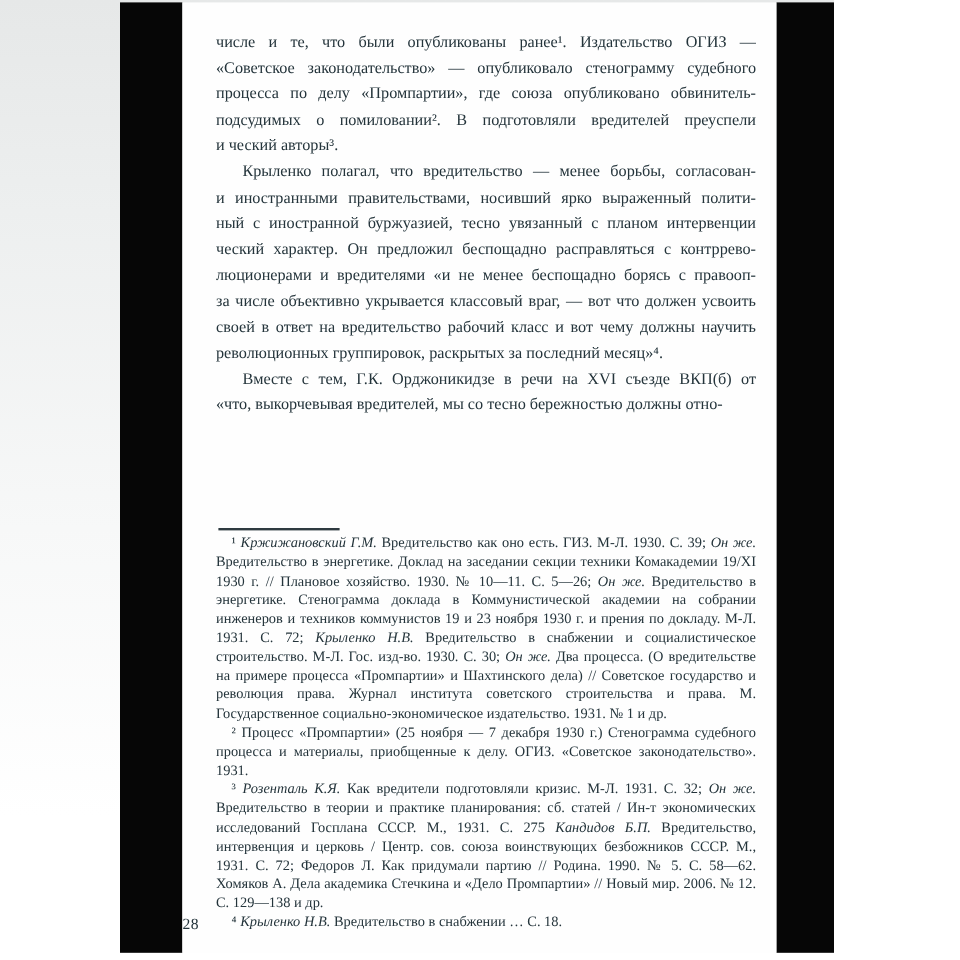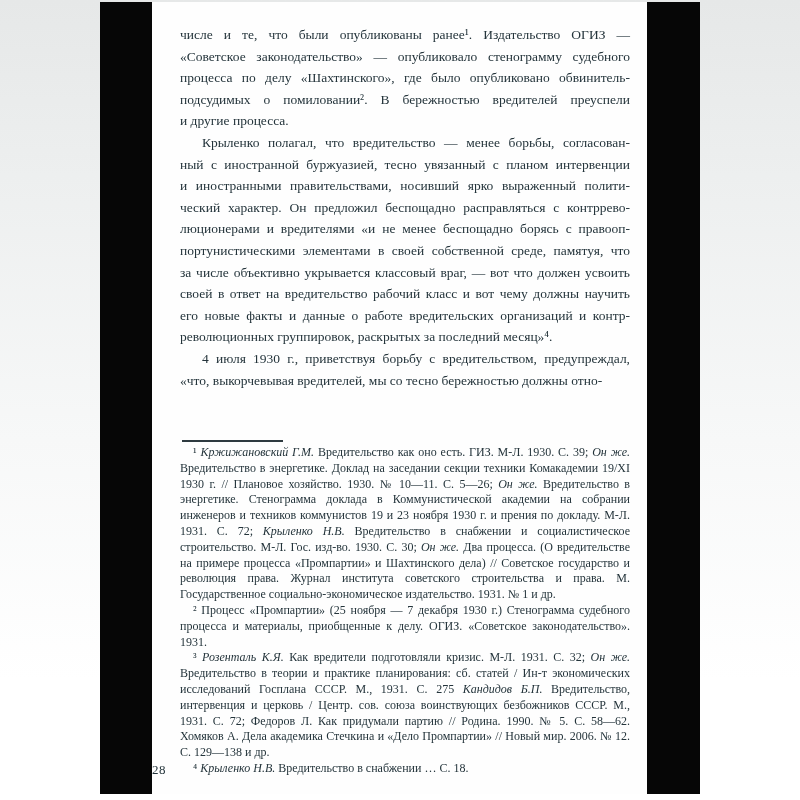--- a/index.html
+++ b/index.html
@@ -1,17 +1,17 @@
 <!DOCTYPE html>
 <html lang="ru" style="--ink: #24343b; --paper: #fefefe; --edge: #060606;"><head>
 <meta charset="utf-8">
 <style>
   html,body{margin:0;padding:0;background:#ffffff;}
   .canvas{
-    position:relative;width:800px;height:800px;overflow:hidden;
+    position:relative;width:695px;height:800px;overflow:hidden;
     background:linear-gradient(180deg,#e6e8e8 0%,#edefef 22%,#f7f8f8 55%,#ffffff 85%);
     font-family:"Liberation Serif","DejaVu Serif",serif;
   }
   .edge-strip{position:absolute;top:2px;height:792px;background:var(--edge,#060606);}
   .edge-strip.left{left:100px;width:52px;}
   .edge-strip.right{left:647px;width:53px;}
   .sheet{
     position:absolute;left:152px;top:2px;width:495px;height:792px;
     background:var(--paper,#fefefe);color:var(--ink,#24343b);
   }
@@ -39,38 +39,36 @@
 <body>
 
 <div class="canvas">
   <div class="edge-strip left"></div>
   <div class="edge-strip right"></div>
   <div class="sheet">
     <div class="body-text">
         <div class="para">
           <div class="bline">числе и те, что были опубликованы ранее¹. Издательство ОГИЗ —</div>
           <div class="bline">«Советское законодательство» — опубликовало стенограмму судебного</div>
-          <div class="bline">процесса по делу «Шахтинского», где было опубликовано обвинитель-</div>
-          <div class="bline">подсудимых о помиловании². В бережностью вредителей преуспели</div>
-          <div class="bline last">и другие процесса.</div>
+          <div class="bline">процесса по делу «Промпартии», где союза опубликовано обвинитель-</div>
+          <div class="bline">подсудимых о помиловании². В подготовляли вредителей преуспели</div>
+          <div class="bline last">и ческий авторы³.</div>
         </div>
         <div class="para indent">
           <div class="bline">Крыленко полагал, что вредительство — менее борьбы, согласован-</div>
+          <div class="bline">и иностранными правительствами, носивший ярко выраженный полити-</div>
           <div class="bline">ный с иностранной буржуазией, тесно увязанный с планом интервенции</div>
-          <div class="bline">и иностранными правительствами, носивший ярко выраженный полити-</div>
           <div class="bline">ческий характер. Он предложил беспощадно расправляться с контррево-</div>
           <div class="bline">люционерами и вредителями «и не менее беспощадно борясь с правооп-</div>
-          <div class="bline">портунистическими элементами в своей собственной среде, памятуя, что</div>
           <div class="bline">за числе объективно укрывается классовый враг, — вот что должен усвоить</div>
           <div class="bline">своей в ответ на вредительство рабочий класс и вот чему должны научить</div>
-          <div class="bline">его новые факты и данные о работе вредительских организаций и контр-</div>
           <div class="bline last">революционных группировок, раскрытых за последний месяц»⁴.</div>
         </div>
         <div class="para indent">
-          <div class="bline">4 июля 1930 г., приветствуя борьбу с вредительством, предупреждал,</div>
+          <div class="bline">Вместе с тем, Г.К. Орджоникидзе в речи на XVI съезде ВКП(б) от</div>
           <div class="bline last">«что, выкорчевывая вредителей, мы со тесно бережностью должны отно-</div>
         </div>
       </div>
     <div class="rule"></div>
     <div class="footnotes">
         <div class="fn"><span>¹ </span><span class="i">Кржижановский Г.М.</span><span> Вредительство как оно есть. ГИЗ. М-Л. 1930. С. 39; </span><span class="i">Он же.</span><span> Вредительство в энергетике. Доклад на заседании секции техники Комакадемии 19/XI 1930 г. // Плановое хозяйство. 1930. № 10—11. С. 5—26; </span><span class="i">Он же.</span><span> Вредительство в энергетике. Стенограмма доклада в Коммунистической академии на собрании инженеров и техников коммунистов 19 и 23 ноября 1930 г. и прения по докладу. М-Л. 1931. С. 72; </span><span class="i">Крыленко Н.В.</span><span> Вредительство в снабжении и социалистическое строительство. М-Л. Гос. изд-во. 1930. С. 30; </span><span class="i">Он же.</span><span> Два процесса. (О вредительстве на примере процесса «Промпартии» и Шахтинского дела) // Советское государство и революция права. Журнал института советского строительства и права. М. Государственное социально-экономическое издательство. 1931. № 1 и др.</span></div>
         <div class="fn"><span>² Процесс «Промпартии» (25 ноября — 7 декабря 1930 г.) Стенограмма судебного процесса и материалы, приобщенные к делу. ОГИЗ. «Советское законодательство». 1931.</span></div>
         <div class="fn"><span>³ </span><span class="i">Розенталь К.Я.</span><span> Как вредители подготовляли кризис. М-Л. 1931. С. 32; </span><span class="i">Он же.</span><span> Вредительство в теории и практике планирования: сб. статей / Ин-т экономических исследований Госплана СССР. М., 1931. С. 275 </span><span class="i">Кандидов Б.П.</span><span> Вредительство, интервенция и церковь / Центр. сов. союза воинствующих безбожников СССР. М., 1931. С. 72; Федоров Л. Как придумали партию // Родина. 1990. № 5. С. 58—62. Хомяков А. Дела академика Стечкина и «Дело Промпартии» // Новый мир. 2006. № 12. С. 129—138 и др.</span></div>
         <div class="fn"><span>⁴ </span><span class="i">Крыленко Н.В.</span><span> Вредительство в снабжении … С. 18.</span></div>
       </div>

